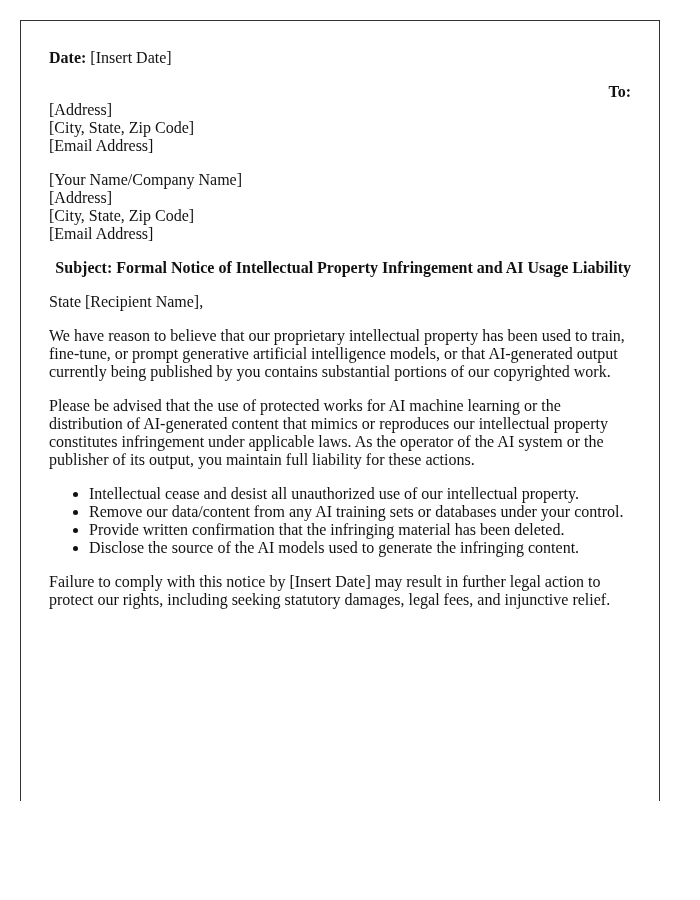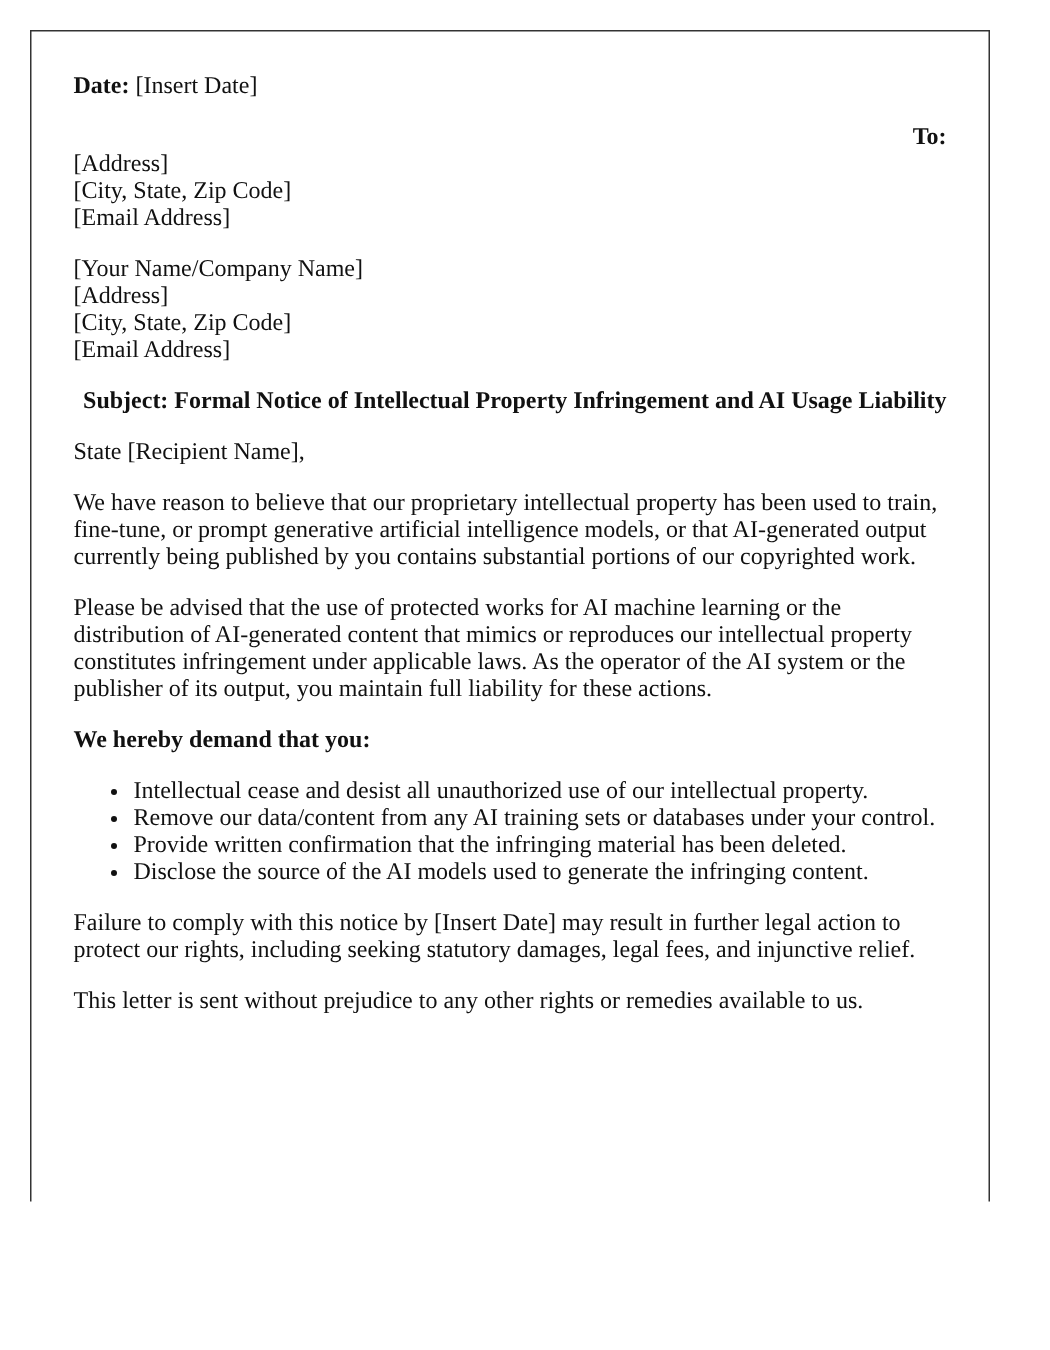--- a/index.html
+++ b/index.html
@@ -66,25 +66,23 @@
     <span class="line">[Email Address]</span>
   </div>
 
   <p class="bold">Subject: Formal Notice of Intellectual Property Infringement and AI Usage Liability</p>
 
   <p>State [Recipient Name],</p>
 
   <p>We have reason to believe that our proprietary intellectual property has been used to train, fine-tune, or prompt generative artificial intelligence models, or that AI-generated output currently being published by you contains substantial portions of our copyrighted work.</p>
   <p>Please be advised that the use of protected works for AI machine learning or the distribution of AI-generated content that mimics or reproduces our intellectual property constitutes infringement under applicable laws. As the operator of the AI system or the publisher of its output, you maintain full liability for these actions.</p>
 
-  <p class="demand-heading">We hereby demand that you:</p>
 
   <ul>
     <li>Intellectual cease and desist all unauthorized use of our intellectual property.</li>
     <li>Remove our data/content from any AI training sets or databases under your control.</li>
     <li>Provide written confirmation that the infringing material has been deleted.</li>
     <li>Disclose the source of the AI models used to generate the infringing content.</li>
   </ul>
 
   <p>Failure to comply with this notice by [Insert Date] may result in further legal action to protect our rights, including seeking statutory damages, legal fees, and injunctive relief.</p>
-  <p>This letter is sent without prejudice to any other rights or remedies available to us.</p>
 
 </div>
 
 </body></html>

